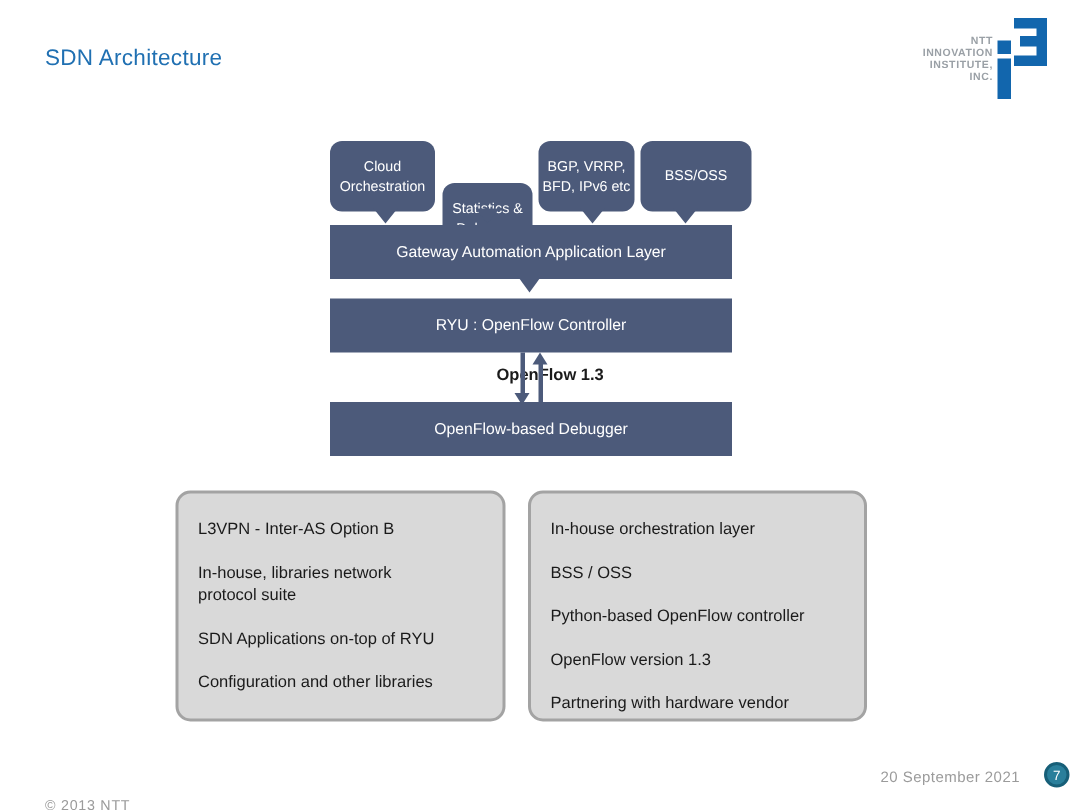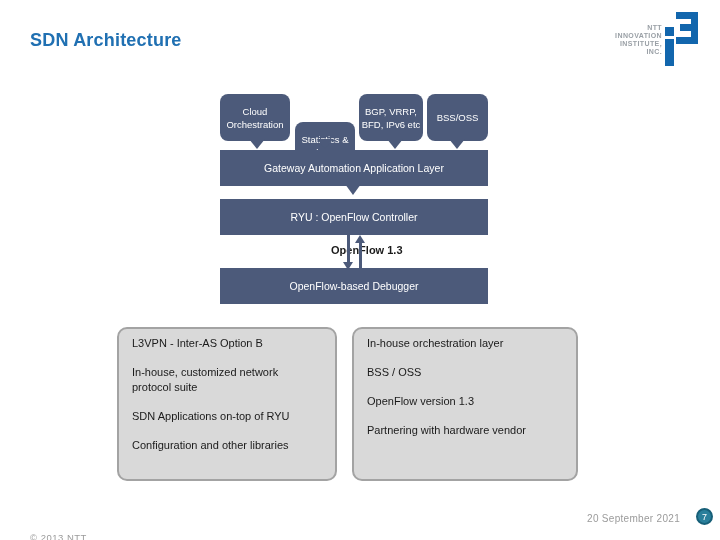--- a/index.html
+++ b/index.html
@@ -4,21 +4,21 @@
 <style>
   * { margin: 0; padding: 0; box-sizing: border-box; }
   html, body { background: #ffffff; }
   body { font-family: "Liberation Sans", sans-serif; }
   .slide {
     position: relative; width: 720px; height: 540px;
     background: #ffffff; overflow: hidden;
   }
   .slide-title {
     position: absolute; left: 30px; top: 30px;
-    font-size: 18px; font-weight: bold; color: #2070b2;
+    font-size: 15px; font-weight: normal; color: #2070b2;
     letter-spacing: 0.2px;
   }
 
   
   .logo { position: absolute; left: 598px; top: 10px; width: 112px; height: 62px; }
   .logo-text {
     position: absolute; left: 0; top: 14px; width: 64px;
     text-align: right; color: #9aa0a6; font-size: 7px; font-weight: bold;
     line-height: 8px; letter-spacing: 0.4px;
   }
@@ -57,21 +57,21 @@
   }
   .arrow-line { position: absolute; width: 3px; background: #4c5a7a; z-index: 2; }
   .arrow-head { position: absolute; width: 0; height: 0; z-index: 2; }
   .arrow-head.down { border-left: 5px solid transparent; border-right: 5px solid transparent; border-top: 8px solid #4c5a7a; }
   .arrow-head.up   { border-left: 5px solid transparent; border-right: 5px solid transparent; border-bottom: 8px solid #4c5a7a; }
 
   
   .panel {
     position: absolute; top: 327px; height: 154px;
     background: #d9d9d9; border: 2px solid #a3a3a3; border-radius: 10px;
-    padding: 7px 13px; color: #1a1a1a; font-size: 11px; line-height: 15px;
+    padding: 17px 13px; color: #1a1a1a; font-size: 11px; line-height: 15px;
   }
   .panel .item { margin-bottom: 14px; }
   .panel .item.wrap { max-width: 170px; }
 
   
   .footer-copy {
     position: absolute; left: 30px; top: 532px;
     font-size: 9.5px; color: #9b9b9b; letter-spacing: 0.5px;
   }
   .footer-date {
@@ -115,21 +115,21 @@
     <div>Orchestration</div>
   </div>
   <div class="callout" style="left:295px; width:60px;margin-top:28px;">
     <div>Statistics &amp;</div>
     <div>Debugger</div>
   </div>
   <div class="callout" style="left:359px; width:64px;">
     <div>BGP, VRRP,</div>
     <div>BFD, IPv6 etc</div>
   </div>
-  <div class="callout" style="left:427px; width:61px;">
+  <div class="callout" style="left:427px; width:74px;">
     <div>BSS/OSS</div>
   </div>
 
   <div class="tail" style="left:249px; top:139px;"></div>
   <div class="tail" style="left:317px; top:139px;"></div>
   <div class="tail" style="left:387px; top:139px;"></div>
   <div class="tail" style="left:449px; top:139px;"></div>
 
   <div class="bar" style="top:150px;">Gateway Automation Application Layer</div>
   <div class="tail" style="left:345px; top:184px; border-top-width:11px;"></div>
@@ -138,27 +138,28 @@
   <div class="proto-label">OpenFlow 1.3</div>
   <div class="arrow-line" style="left:347px; top:235px; height:28px;"></div>
   <div class="arrow-head down" style="left:343px; top:262px;"></div>
   <div class="arrow-head up" style="left:355px; top:235px;"></div>
   <div class="arrow-line" style="left:359px; top:242px; height:28px;"></div>
 
   <div class="bar" style="top:268px;">OpenFlow-based Debugger</div>
 
   <div class="panel" style="left:117px; width:220px;">
     <div class="item">L3VPN - Inter-AS Option B</div>
-    <div class="item wrap">In-house, customized network protocol suite</div>
+    <div class="item wrap">In-house, libraries network protocol suite</div>
     <div class="item">SDN Applications on-top of RYU</div>
     <div class="item">Configuration and other libraries</div>
   </div>
   <div class="panel" style="left:352px; width:226px;">
     <div class="item">In-house orchestration layer</div>
     <div class="item">BSS / OSS</div>
+    <div class="item">Python-based OpenFlow controller</div>
     <div class="item">OpenFlow version 1.3</div>
     <div class="item">Partnering with hardware vendor</div>
   </div>
 
   <div class="footer-copy">© 2013 NTT</div>
   <div class="footer-date">20 September 2021</div>
   <div class="page-badge">7</div>
 
 </div>
 

